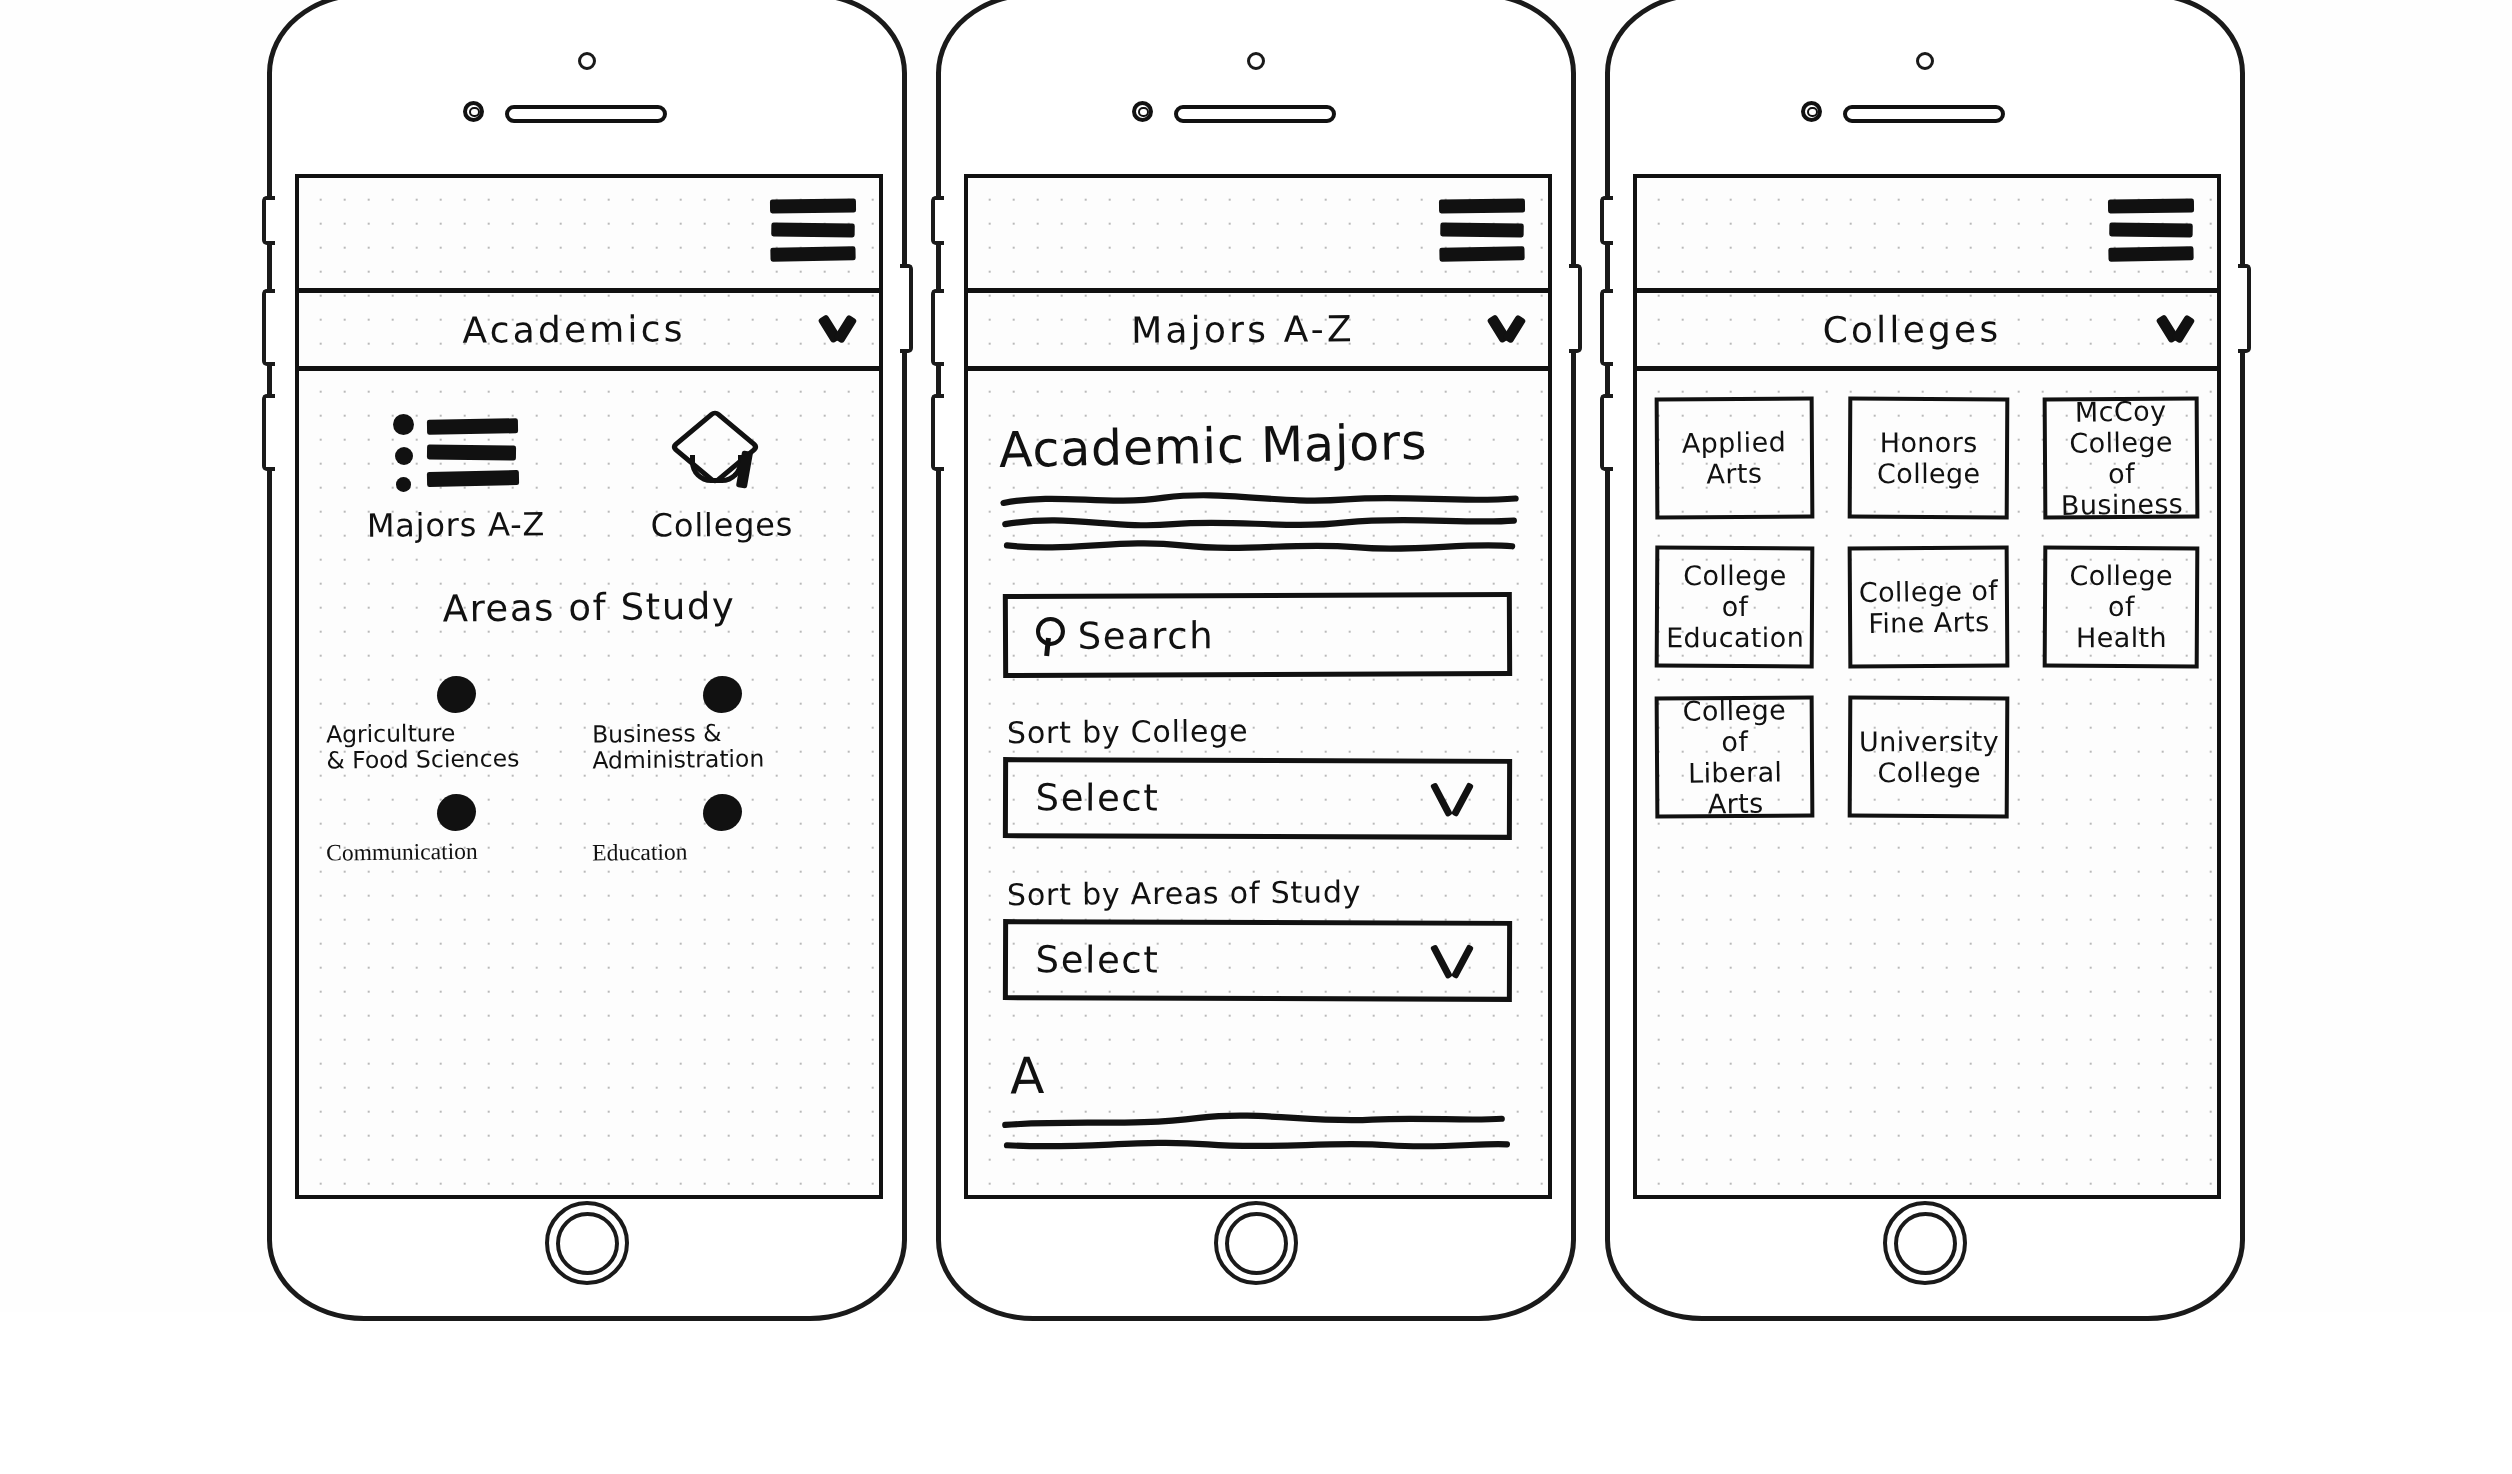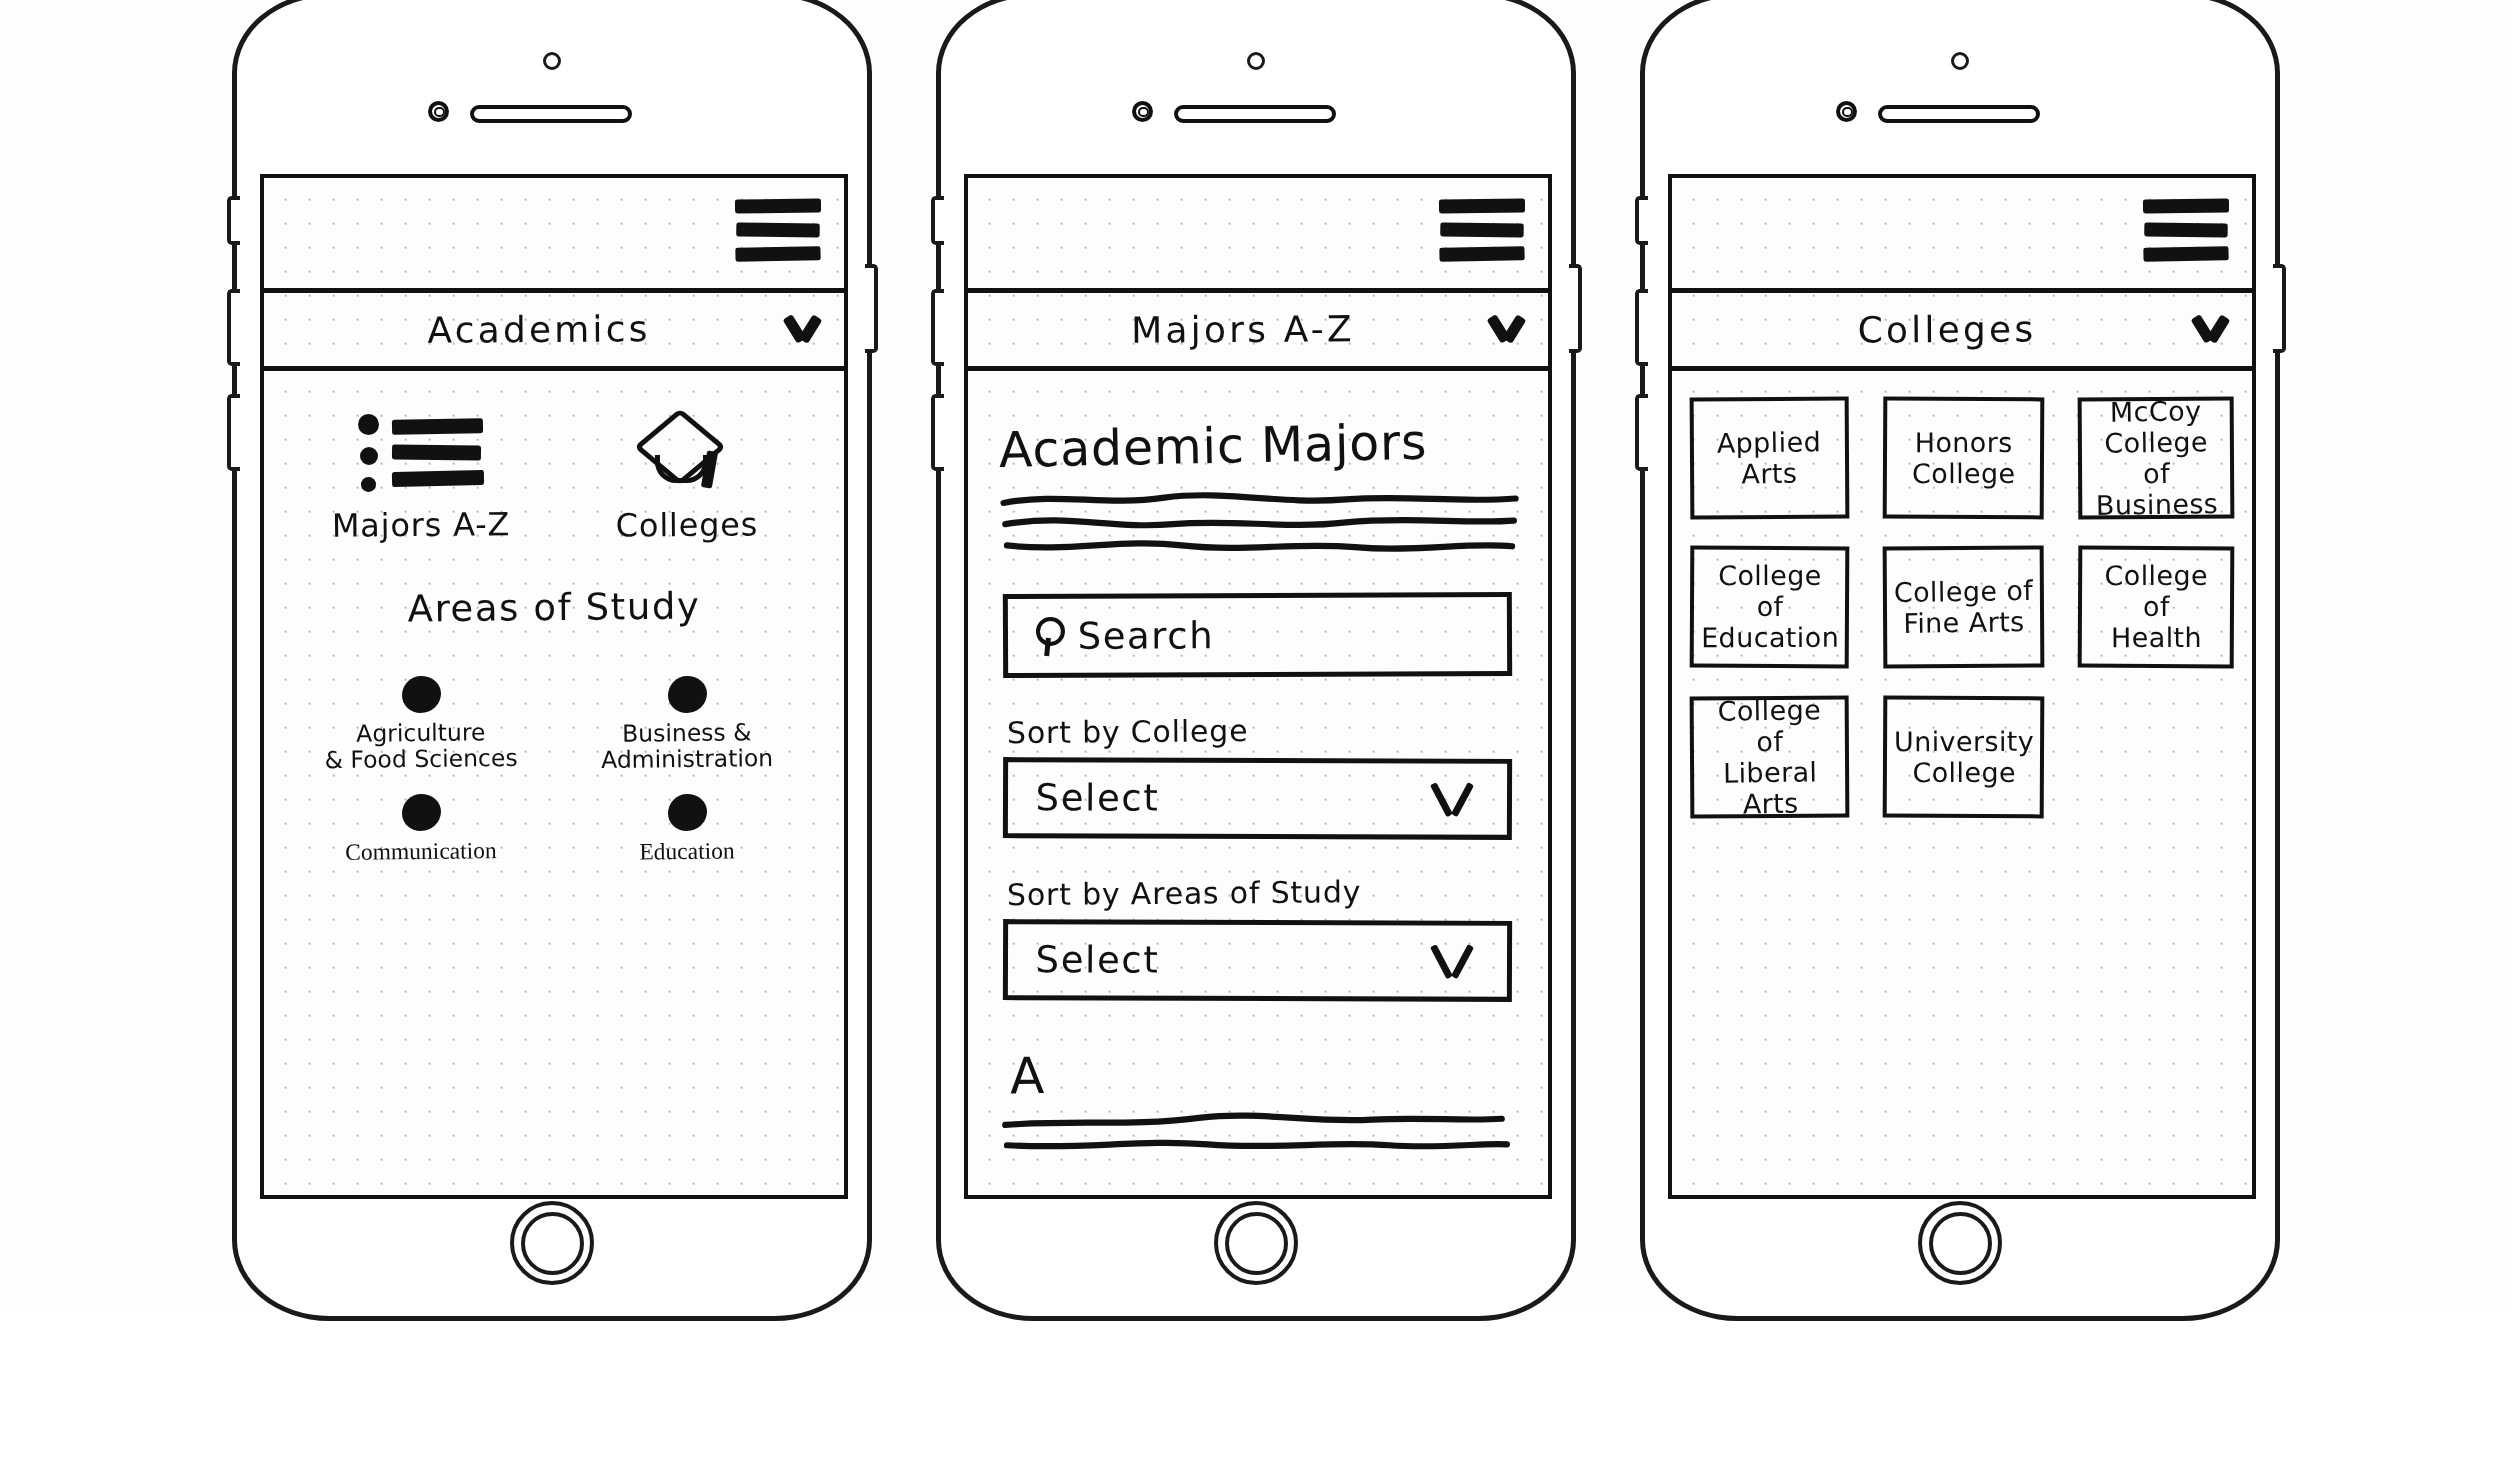--- a/index.html
+++ b/index.html
@@ -9,21 +9,21 @@
     font-family: "DejaVu Sans", sans-serif;
     overflow: hidden;
   }
   .canvas {
     position: relative;
     width: 2512px; height: 1312px;
     background: #fefefe;
     display: flex;
     justify-content: center;
     align-items: center;
-    gap: 64px;
+    gap: 29px;
   }
 
   
   .phone {
     position: relative;
     width: 640px;
     height: 1329px;
     border: 5.7px solid #1a1a1a;
     border-radius: 97px / 81px;
     background: #ffffff;
@@ -194,21 +194,21 @@
   }
 
   .sect-title {
     text-align:center;
     font-size: 37px; color:#111; letter-spacing: 1.6px;
     margin: 42px 0 14.6px 0;
     transform: rotate(-0.6deg);
   }
 
   .areas { display:flex; flex-wrap:wrap; }
-  .area { width:50%; text-align:center; margin-top: 32px; }
+  .area { width:50%; margin-top: 32px; }
   .area .blob {
     width: 39px; height: 37px; background:#111;
     border-radius: 49% 51% 52% 48% / 53% 47% 53% 47%;
     margin: 0 auto 8px auto;
   }
   .area .nm {
     font-size: 23.5px; line-height: 1.1; color:#111;
     letter-spacing: 0px;
     transform: rotate(-0.7deg);
     padding: 0 3.2px;

